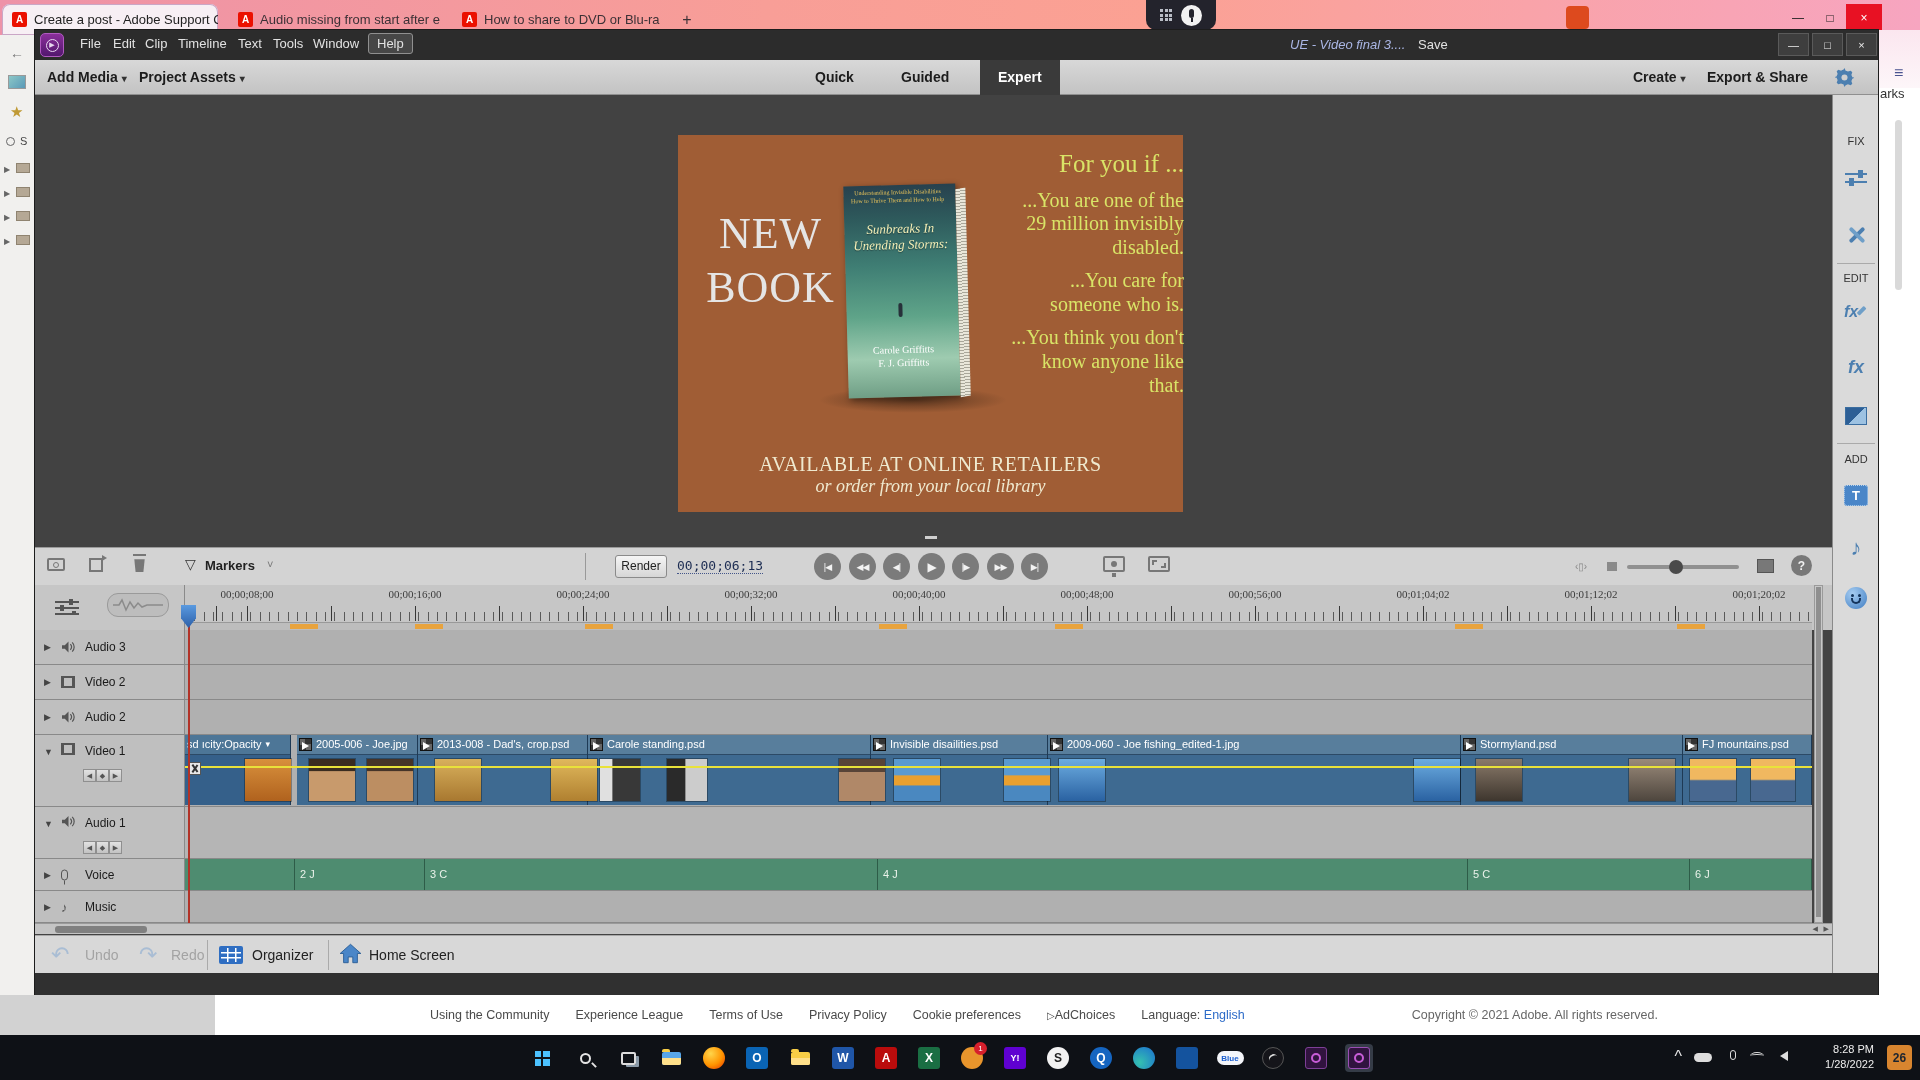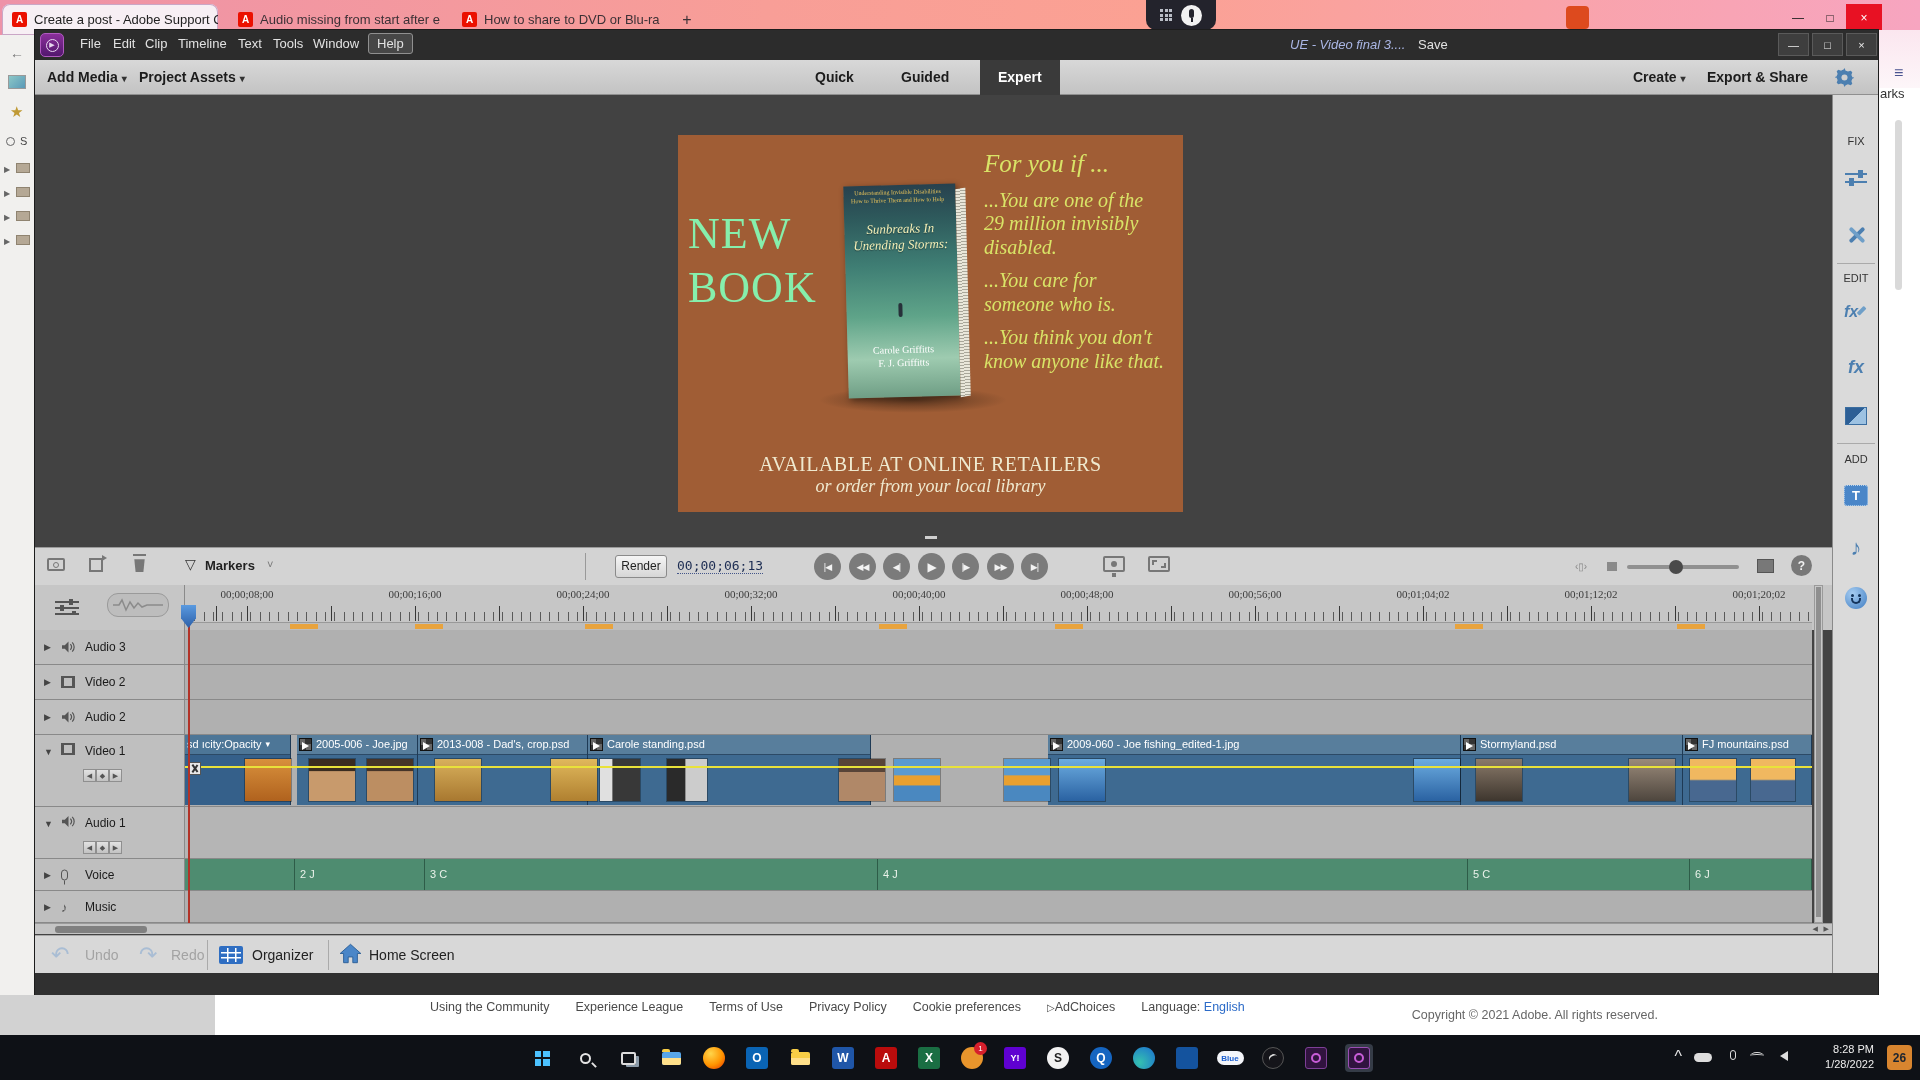--- a/index.html
+++ b/index.html
@@ -27,22 +27,22 @@
   .menu{position:absolute;top:6px;color:#e2e2e2}
   .winbtn{position:absolute;top:3px;width:31px;height:23px;background:#3e3e3e;border:1px solid #5a5a5a;color:#eee;display:flex;align-items:center;justify-content:center;font-size:11px}
   .actionbar{position:absolute;left:0;top:30px;width:1843px;height:35px;background:linear-gradient(#d8d8d8,#c3c3c3);border-bottom:1px solid #8f8f8f;color:#1c1c1c;font-size:14px;font-weight:bold}
   .abitem{position:absolute;top:9px}
   .caret{font-size:10px;color:#333}
   .modetab{position:absolute;top:0;height:35px;line-height:35px;padding:0 18px}
   .modetab.sel{background:#3a3a3a;color:#fff}
   
   .monitor{position:absolute;left:0;top:65px;width:1797px;height:452px;background:#424242}
   .ad{position:absolute;left:643px;top:40px;width:505px;height:377px;background:#a05d35;font-family:"Liberation Serif",serif}
-  .newbook{position:absolute;left:10px;top:72px;width:165px;text-align:left;color:#86efac;font-size:44px;line-height:1.22;letter-spacing:1px}
-  .adright{position:absolute;left:306px;top:14px;width:180px;text-align:left;color:#d9e467;font-style:italic;font-size:20px;line-height:1.18}
+  .newbook{position:absolute;left:10px;top:72px;width:165px;text-align:center;color:#e5e5e5;font-size:44px;line-height:1.22;letter-spacing:1px}
+  .adright{position:absolute;left:326px;top:14px;width:180px;text-align:right;color:#d9e467;font-size:20px;line-height:1.18}
   .adright .big{font-size:25px;margin-bottom:10px}
   .adright p{margin-bottom:10px}
   .adbottom{position:absolute;left:0;top:318px;width:505px;text-align:center;color:#efe9cf}
   .adbottom .l1{font-size:20px;letter-spacing:.5px}
   .adbottom .l2{font-size:18px;font-style:italic}
   .book{position:absolute;left:168px;top:50px;width:112px;height:212px;transform:rotate(-1.5deg);background:linear-gradient(180deg,#27414e 0%,#2e5a5c 16%,#3f7e74 38%,#5fa489 62%,#9ecbb0 82%,#6f9e85 100%);box-shadow:2px 2px 6px rgba(0,0,0,.45);z-index:2}
   .pages{position:absolute;right:-10px;top:5px;width:10px;height:208px;background:repeating-linear-gradient(180deg,#e9e7da 0 2px,#a9a79a 2px 3px);transform:skewY(-8deg)}
   .bktop{position:absolute;left:4px;top:4px;width:100px;color:#e8c35a;font-size:6px;line-height:1.3;text-align:center}
   .bktitle{position:absolute;left:0;top:36px;width:112px;text-align:center;color:#f5f0b8;font-style:italic;font-size:13px;line-height:1.25;text-shadow:0 1px 1px rgba(0,0,0,.4)}
   .bkauth{position:absolute;left:0;top:158px;width:112px;text-align:center;color:#fff;font-size:10px;line-height:1.3}
@@ -90,21 +90,21 @@
   .vscroll{position:absolute;left:1779px;top:555px;width:9px;height:338px;background:#c8c8c8;border:1px solid #9a9a9a}
   .vscroll i{position:absolute;left:1px;top:1px;width:5px;height:330px;background:#8f8f8f;display:block}
   .hscroll{position:absolute;left:0;top:893px;width:1797px;height:11px;background:#c4c4c4;border-top:1px solid #9a9a9a}
   .hthumb{position:absolute;left:20px;top:2px;width:92px;height:7px;background:#808080;border-radius:3px}
   
   .bbar{position:absolute;left:0;top:905px;width:1797px;height:38px;background:#d8d8d8;border-top:1px solid #a8a8a8;font-size:14px}
   .bsep{position:absolute;top:4px;width:1px;height:30px;background:#aaa}
   .darkstrip{position:absolute;left:0;top:943px;width:1843px;height:22px;background:#303030}
   
   .pfoot{position:absolute;left:0;top:995px;width:1920px;height:40px;background:#fff;font-size:12.5px;color:#4a4a4a}
-  .pfoot .links{position:absolute;left:430px;top:5px;display:flex;gap:26px;white-space:nowrap}
+  .pfoot .links{position:absolute;left:430px;top:13px;display:flex;gap:26px;white-space:nowrap}
   .taskbar{position:absolute;left:0;top:1035px;width:1920px;height:45px;background:#0e1116}
   .tbi{position:absolute;top:9px;width:28px;height:28px;display:flex;align-items:center;justify-content:center}
   .sqi{width:22px;height:22px;border-radius:3px;color:#fff;font-weight:bold;font-size:12px;display:flex;align-items:center;justify-content:center}
   .cri{width:22px;height:22px;border-radius:50%;color:#fff;font-weight:bold;font-size:12px;display:flex;align-items:center;justify-content:center}
   .winlogo{width:15px;height:15px;display:grid;grid-template:1fr 1fr/1fr 1fr;gap:2px}
   .winlogo i{background:#4cc2ff}
   .mag{width:11px;height:11px;border:2px solid #e4e4e4;border-radius:50%;position:relative}
   .mag:after{content:"";position:absolute;left:9px;top:9px;width:6px;height:2px;background:#e4e4e4;transform:rotate(45deg)}
   .fold{width:19px;height:13px;background:#f8ce46;border-radius:2px;position:relative}
   .fold:before{content:"";position:absolute;left:0;top:-3px;width:8px;height:3px;background:#f8ce46;border-radius:2px 2px 0 0}
@@ -434,20 +434,26 @@
               <span class="cicon"></span>
               <span>2013-008 - Dad's, crop.psd</span>
             </div>
           </div>
         <div class="clip" style="left:403px;width:283px">
             <div class="cname">
               <span class="cicon"></span>
               <span>Carole standing.psd</span>
             </div>
           </div>
+        <div class="clip" style="left:686px;width:177px">
+            <div class="cname">
+              <span class="cicon"></span>
+              <span>Invisible disailities.psd</span>
+            </div>
+          </div>
         <div class="clip" style="left:863px;width:413px">
             <div class="cname">
               <span class="cicon"></span>
               <span>2009-060 - Joe fishing_edited-1.jpg</span>
             </div>
           </div>
         <div class="clip" style="left:1276px;width:222px">
             <div class="cname">
               <span class="cicon"></span>
               <span>Stormyland.psd</span>

